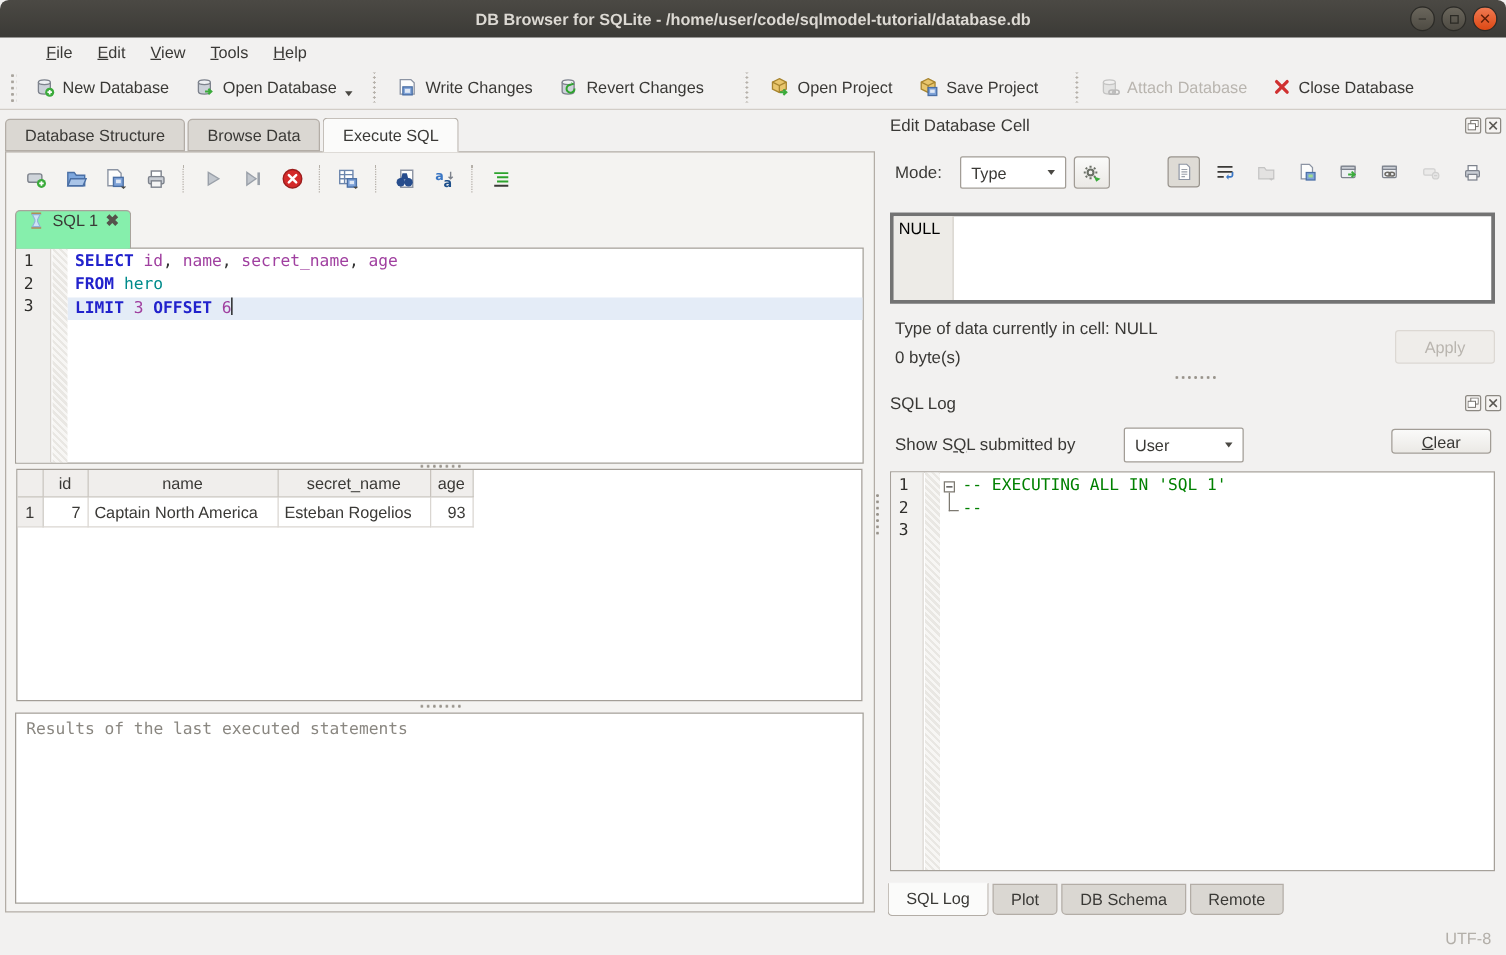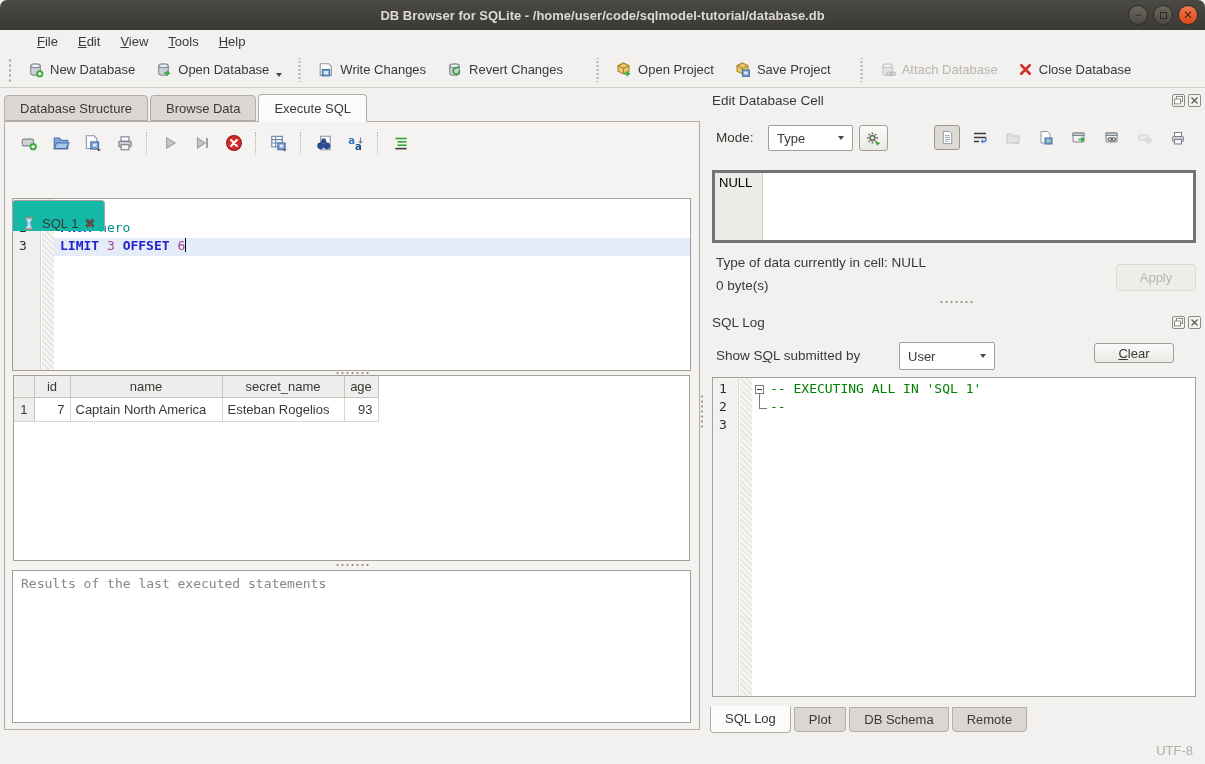--- a/index.html
+++ b/index.html
@@ -43,22 +43,22 @@
     border:1px solid #b3ada6; border-radius:4px 4px 0 0; margin-right:2px; cursor:default; }
   .main-tab.active { background:#fbfbfa; height:28px; line-height:27px; border-bottom:1px solid #fbfbfa; margin-bottom:-1px; }
 
   .left-panel { position:absolute; left:4px; top:121px; width:696px; height:609px;
     border:1px solid #b3ada6; background:#f4f3f1; }
 
   .sql-toolbar { position:absolute; left:10px; top:6px; height:30px; display:flex; align-items:center; gap:4px; }
   .icon-btn { width:28px; height:26px; display:flex; align-items:center; justify-content:center; border-radius:3px; cursor:default; }
   .icon-sep { width:3px; height:22px; margin:0 3px; border-left:1px dotted #b5b0a9; }
 
-  .sql-subtab { position:absolute; left:7px; top:46px; height:31px; padding:0 9px; display:flex; align-items:flex-end; gap:6px;
-    background:#14b8a6; border:1px solid #a8a39c; border-bottom:none; border-radius:4px 4px 0 0; z-index:2;margin-top:32px; }
+  .sql-subtab { position:absolute; left:7px; top:46px; height:31px; padding:0 9px; display:flex; align-items:flex-start; gap:6px;
+    background:#86efac; border:1px solid #a8a39c; border-bottom:none; border-radius:4px 4px 0 0; z-index:2; }
   .sql-subtab .closex { color:#55524c; font-weight:bold; font-size:13px; }
 
   .editor { position:absolute; left:7px; top:76px; width:679px; height:173px; background:#ffffff; border:1px solid #a39e97; }
   .editor .gutter { position:absolute; left:0; top:0; bottom:0; width:28px; background:#f0efed; border-right:1px solid #d8d4cf; }
   .hatch { background-image:repeating-linear-gradient(45deg,#e9e7e3 0 2px,#f7f6f4 2px 4px); }
   .editor .foldcol { position:absolute; left:29px; top:0; bottom:0; width:12px; }
   .ln { position:absolute; left:6px; font-family:"DejaVu Sans Mono", monospace; font-size:13px; color:#2f2e2b; }
   .code-line { position:absolute; left:47px; font-family:"DejaVu Sans Mono", monospace; font-size:13px; white-space:pre; }
   .cur-line-bg { position:absolute; left:41px; right:0; height:18px; background:#e4ecf7; }
   .kw { color:#2222cc; font-weight:bold; }
@@ -339,20 +339,21 @@
     </div>
 
     <div class="editor">
       <div class="cur-line-bg" style="top:39px;"></div>
       <div class="gutter">
         <span class="ln" style="top:3px;">1</span>
         <span class="ln" style="top:21px;">2</span>
         <span class="ln" style="top:39px;">3</span>
       </div>
       <div class="foldcol hatch"></div>
+      <div class="code-line" style="top:3px;"><span class="kw">SELECT</span><span class="pl"> </span><span class="idn">id</span><span class="pl">, </span><span class="idn">name</span><span class="pl">, </span><span class="idn">secret_name</span><span class="pl">, </span><span class="idn">age</span></div>
       <div class="code-line" style="top:21px;"><span class="kw">FROM</span><span class="pl"> </span><span class="tbl">hero</span></div>
       <div class="code-line" style="top:39px;"><span class="kw">LIMIT</span><span class="pl"> </span><span class="num">3</span><span class="pl"> </span><span class="kw">OFFSET</span><span class="pl"> </span><span class="num">6</span><span class="cursor"></span></div>
     </div>
 
     <div class="h-splitter" style="top:248px;">
         <div class="dots-h"></div>
       </div>
 
     <div class="results-grid">
       <table class="grid-table">
@@ -514,21 +515,21 @@
             <path d="M2 2l8 8M10 2l-8 8" stroke="#5c5954" stroke-width="1.6"></path>
           </svg>
       </div>
     </div>
 
     <div class="dock-title" style="top:256px; left:10px;"><span>Show S</span><span class="mn">Q</span><span>L submitted by</span></div>
     <div class="combo" style="position:absolute; left:193px; top:250px; width:96px; height:28px;">
       <span>User</span>
       <span class="dd-arrow"></span>
     </div>
-    <div class="push-btn" style="position:absolute; left:388px; top:251px; width:80px; height:20px;">
+    <div class="push-btn" style="position:absolute; left:407px; top:251px; width:80px; height:20px;">
       <span><span class="mn">C</span><span>lear</span></span>
     </div>
 
     <div class="log-editor">
       <div class="gutter">
         <span class="ln" style="top:3px;">1</span>
         <span class="ln" style="top:21px;">2</span>
         <span class="ln" style="top:39px;">3</span>
       </div>
       <div class="foldcol hatch"></div>

